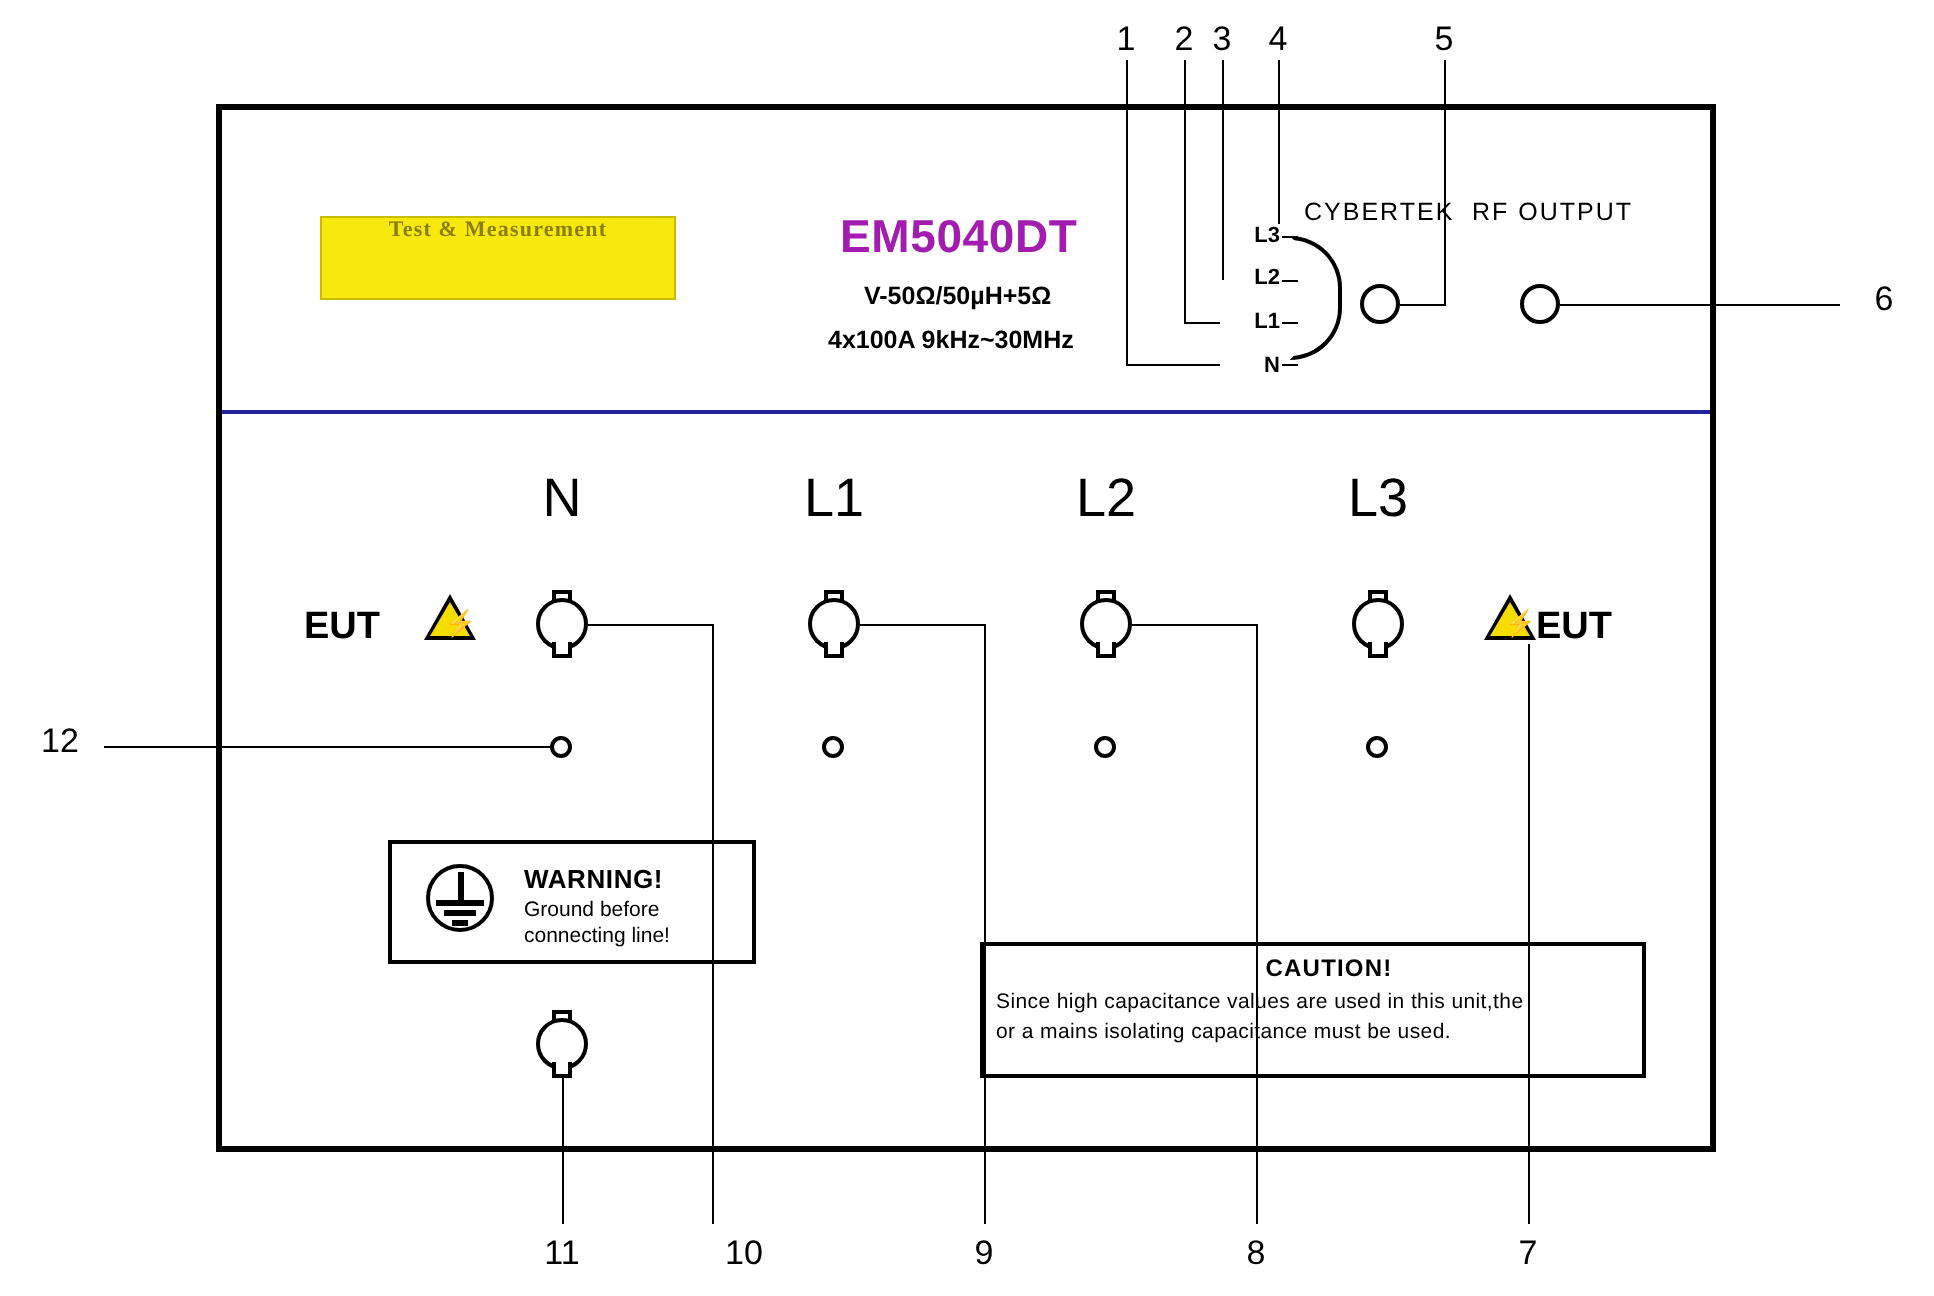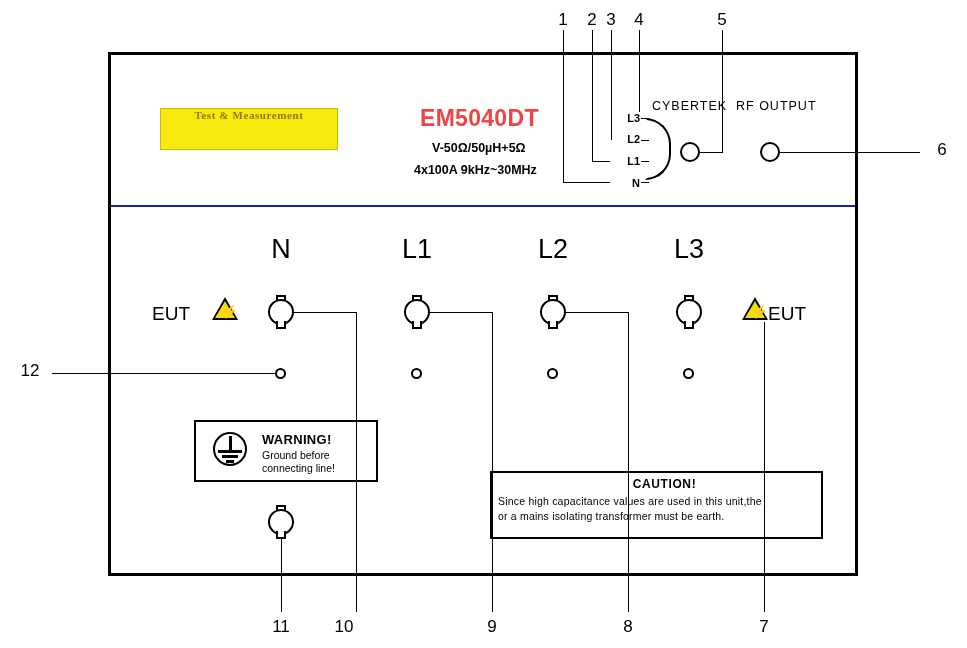--- a/index.html
+++ b/index.html
@@ -65,21 +65,21 @@
     line-height: 13px;
     letter-spacing: 0.6px;
   }
 
   
   #model {
     left: 420px;
     top: 105px;
     font-size: 23px;
     font-weight: bold;
-    color: #ef4444;
+    color: #a21caf;
     letter-spacing: 0.3px;
   }
   #spec1 {
     left: 432px;
     top: 141px;
     font-size: 12.5px;
     font-weight: bold;
     color: #000;
   }
   #spec2 {
@@ -185,21 +185,21 @@
     height: 11px;
     border: 2px solid #000;
     border-radius: 50%;
     box-sizing: border-box;
     background: #fff;
   }
 
   
   .eut-label {
     font-size: 19px;
-    font-weight: normal;
+    font-weight: bold;
     color: #000;
   }
 
   
   .tri {
     width: 0; height: 0;
     border-left: 13px solid transparent;
     border-right: 13px solid transparent;
     border-bottom: 23px solid #000;
     position: relative;
@@ -418,21 +418,21 @@
   <div id="warn-title" class="abs">WARNING!</div>
   <div id="warn-body" class="abs">
     <div>Ground before</div>
     <div>connecting line!</div>
   </div>
 
   <div id="caution-box" class="abs"></div>
   <div id="caution-title" class="abs">CAUTION!</div>
   <div id="caution-body" class="abs">
     <div>Since high capacitance values are used in this unit,the</div>
-    <div>or a mains isolating transformer must be earth.</div>
+    <div>or a mains isolating capacitance must be used.</div>
   </div>
 
   <div class="abs ln-v" style="left:563px; top:30px; height:152px;"></div>
   <div class="abs ln-h" style="left:563px; top:182px; width:47px;"></div>
 
   <div class="abs ln-v" style="left:592px; top:30px; height:131px;"></div>
   <div class="abs ln-h" style="left:592px; top:161px; width:18px;"></div>
 
   <div class="abs ln-v" style="left:611px; top:30px; height:110px;"></div>
 
@@ -460,17 +460,17 @@
 
   <div class="abs callout" style="left:551px; top:10px;">1</div>
   <div class="abs callout" style="left:580px; top:10px;">2</div>
   <div class="abs callout" style="left:599px; top:10px;">3</div>
   <div class="abs callout" style="left:627px; top:10px;">4</div>
   <div class="abs callout" style="left:710px; top:10px;">5</div>
   <div class="abs callout" style="left:930px; top:140px;">6</div>
   <div class="abs callout" style="left:752px; top:617px;">7</div>
   <div class="abs callout" style="left:616px; top:617px;">8</div>
   <div class="abs callout" style="left:480px; top:617px;">9</div>
-  <div class="abs callout" style="left:332px; top:617px;">10</div>
+  <div class="abs callout" style="left:360px; top:617px;">10</div>
   <div class="abs callout" style="left:269px; top:617px;">11</div>
   <div class="abs callout" style="left:18px;  top:361px;">12</div>
 
 </div>
 
 </body></html>

